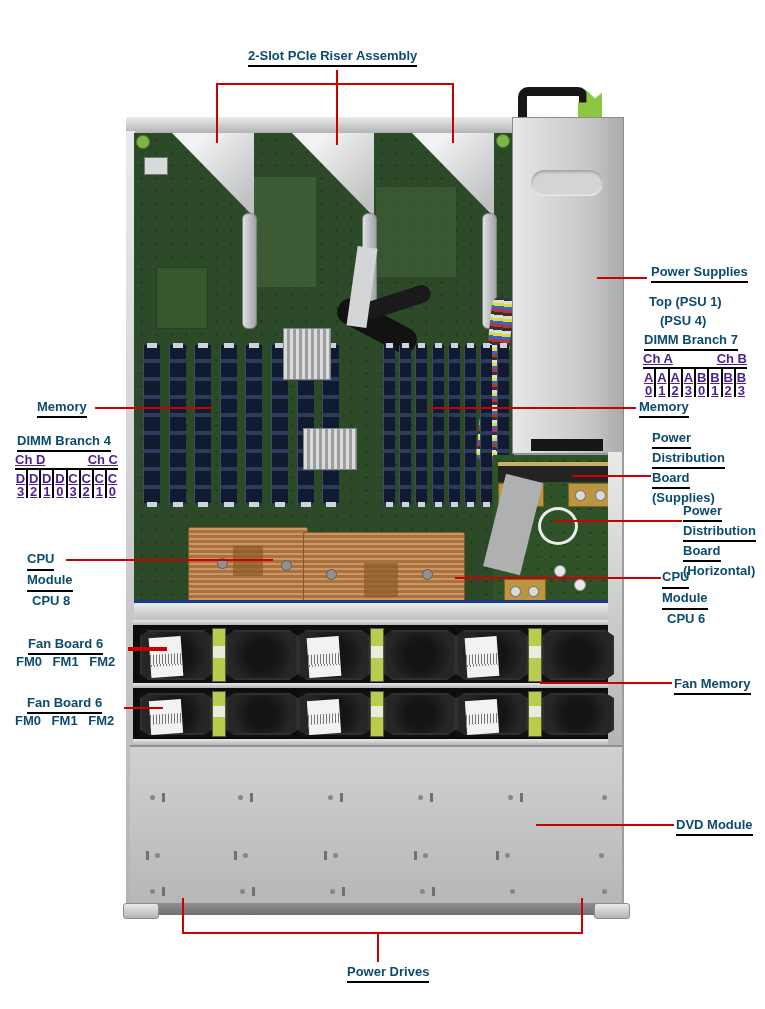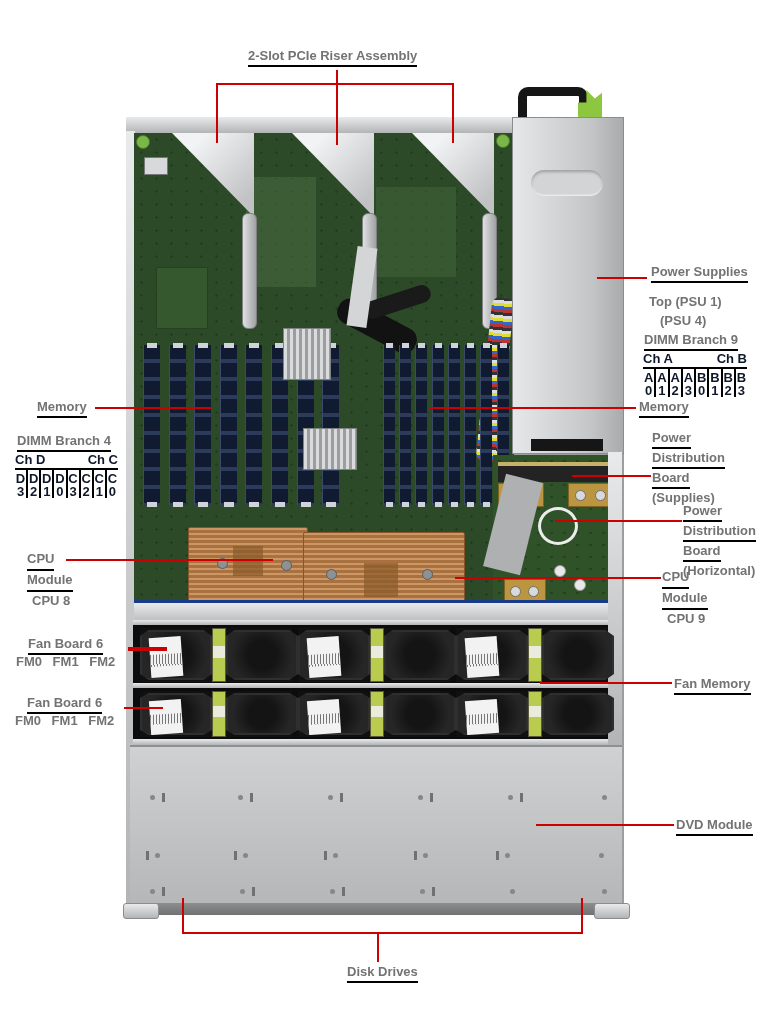--- a/index.html
+++ b/index.html
@@ -1,27 +1,27 @@
 <!DOCTYPE html>
 <html><head>
 <meta charset="utf-8">
 <style>
   html,body{margin:0;padding:0;background:#fff;}
   .canvas{position:relative;width:765px;height:1009px;background:#fff;overflow:hidden;
           font-family:"Liberation Sans", sans-serif;}
   .abs{position:absolute;}
   
-  .lbl{position:absolute;font:bold 13px/16px "Liberation Sans",sans-serif;color:#737373;white-space:nowrap;}
+  .lbl{position:absolute;font:bold 13px/16px "Liberation Sans",sans-serif;color:#0c4a6e;white-space:nowrap;}
   .u{border-bottom:2px solid #000;padding-bottom:1px;display:inline-block;}
   .blk div{line-height:17px;}
   
   .line{position:absolute;background:#c00;height:2px;}
   .vline{position:absolute;background:#c00;width:2px;}
   
-  .dtab{position:absolute;font:bold 13px "Liberation Sans",sans-serif;color:#0f172a;}
+  .dtab{position:absolute;font:bold 13px "Liberation Sans",sans-serif;color:#4c1d95;text-decoration:underline;}
   .dtab .hd{display:flex;justify-content:space-between;border-bottom:2px solid #000;padding-bottom:1px;}
   .dtab .cells{display:flex;}
   .dtab .cell{flex:1;text-align:center;line-height:13px;padding-top:2px;}
   .dtab .cell + .cell{border-left:2px solid #000;}
   
   .photo{position:absolute;left:126px;top:117px;width:498px;height:798px;background:#9b9d9f;}
   .silver{background:linear-gradient(180deg,#e9eaeb,#b2b4b6);}
   .riser{position:absolute;width:82px;height:84px;top:16px;
          background:linear-gradient(135deg,#f2f3f4 20%,#c0c2c4 85%);
          clip-path:polygon(0 0,100% 0,100% 100%);}
@@ -228,21 +228,21 @@
   <div class="vline" style="left:581px;top:898px;height:36px;"></div>
   <div class="line" style="left:182px;top:932px;width:401px;"></div>
   <div class="vline" style="left:377px;top:932px;height:30px;"></div>
 
   <div class="lbl" style="left:248px;top:48px;"><span class="u">2-Slot PCIe Riser Assembly</span></div>
 
   <div class="lbl" style="left:651px;top:264px;"><span class="u">Power Supplies</span></div>
   <div class="lbl" style="left:649px;top:294px;">Top (PSU 1)</div>
   <div class="lbl" style="left:660px;top:313px;">(PSU 4)</div>
 
-  <div class="lbl" style="left:644px;top:332px;"><span class="u">DIMM Branch 9</span></div>
+  <div class="lbl" style="left:644px;top:332px;"><span class="u">DIMM Branch 7</span></div>
   <div class="dtab" style="left:643px;top:351px;width:104px;">
     <div class="hd">
         <span>Ch A</span>
         <span>Ch B</span>
       </div>
     <div class="cells">
       <div class="cell">
           <div>A</div>
           <div>0</div>
         </div>
@@ -338,26 +338,26 @@
 
   <div class="lbl" style="left:27px;top:550px;line-height:18px;">
     <div><span class="u">CPU</span></div>
     <div><span class="u">Module</span></div>
     <div style="margin-left:5px;">CPU 8</div>
   </div>
 
   <div class="lbl" style="left:662px;top:568px;line-height:18px;">
     <div><span class="u">CPU</span></div>
     <div><span class="u">Module</span></div>
-    <div style="margin-left:5px;">CPU 9</div>
+    <div style="margin-left:5px;">CPU 6</div>
   </div>
 
   <div class="lbl" style="left:28px;top:636px;"><span class="u">Fan Board 6</span></div>
   <div class="lbl" style="left:16px;top:654px;word-spacing:7px;">FM0  FM1  FM2</div>
 
   <div class="lbl" style="left:27px;top:695px;"><span class="u">Fan Board 6</span></div>
   <div class="lbl" style="left:15px;top:713px;word-spacing:7px;">FM0  FM1  FM2</div>
 
   <div class="lbl" style="left:674px;top:676px;"><span class="u">Fan Memory</span></div>
   <div class="lbl" style="left:676px;top:817px;"><span class="u">DVD Module</span></div>
-  <div class="lbl" style="left:347px;top:964px;"><span class="u">Disk Drives</span></div>
+  <div class="lbl" style="left:347px;top:964px;"><span class="u">Power Drives</span></div>
 
 </div>
 
 </body></html>

